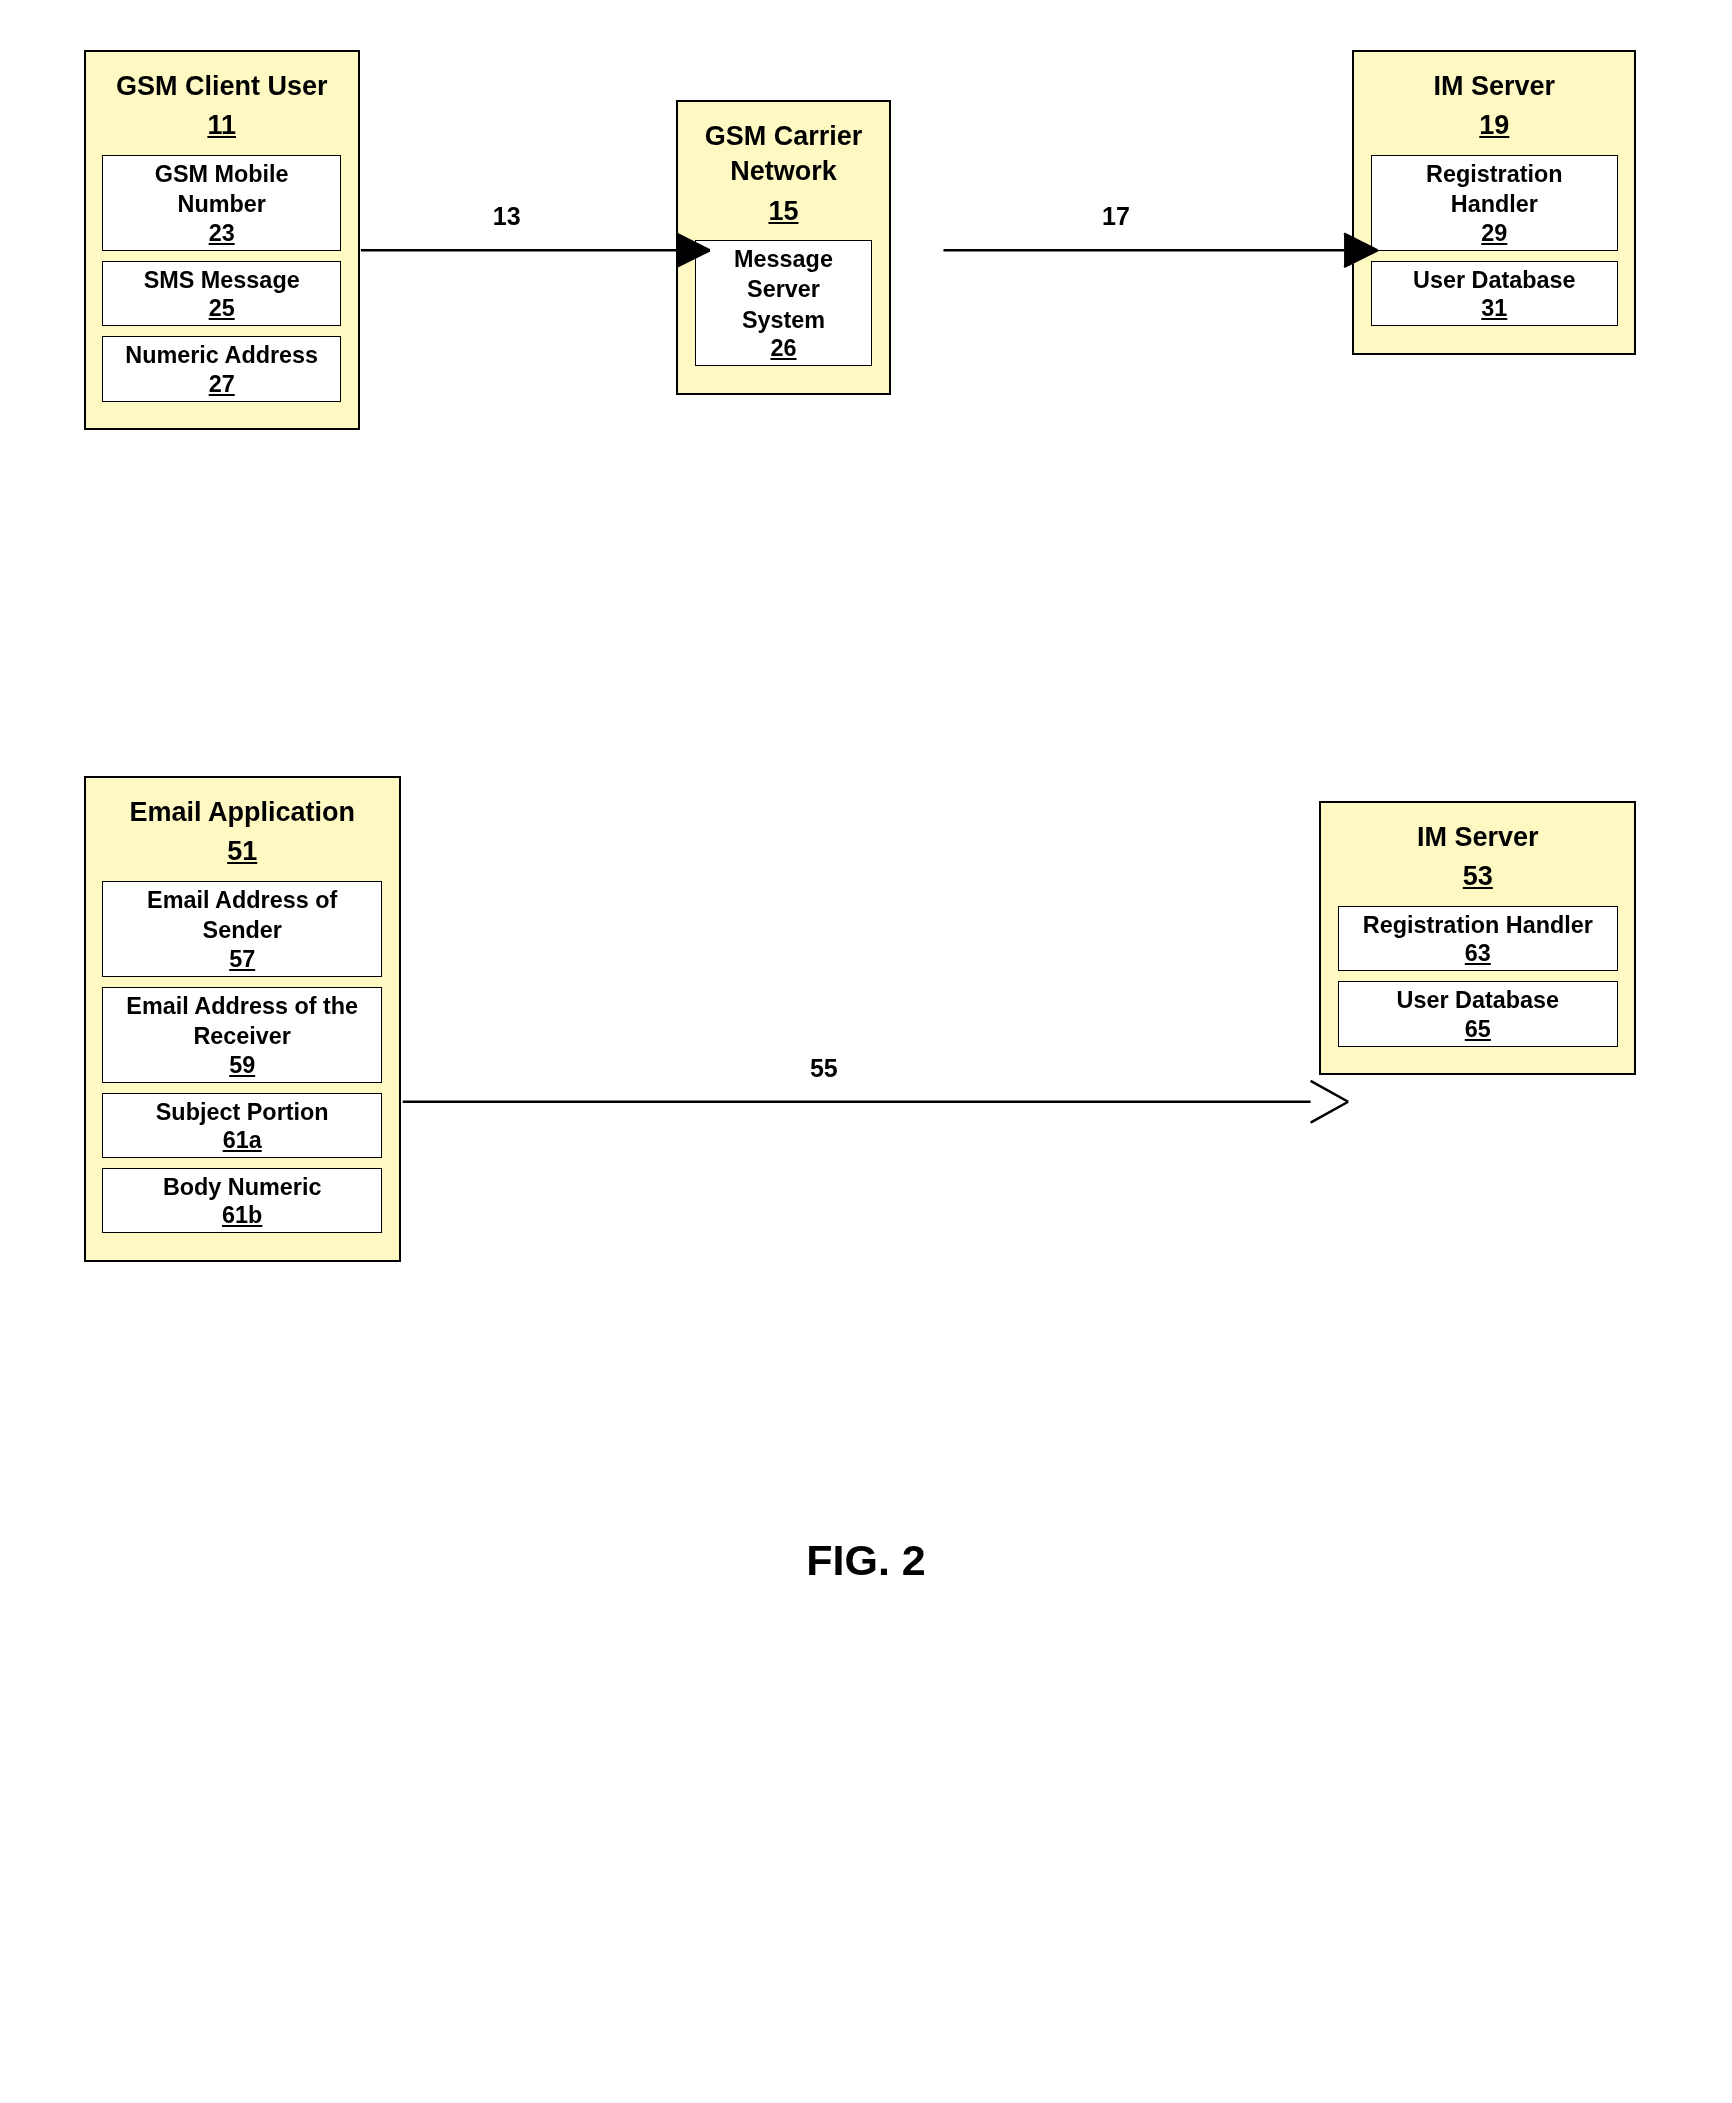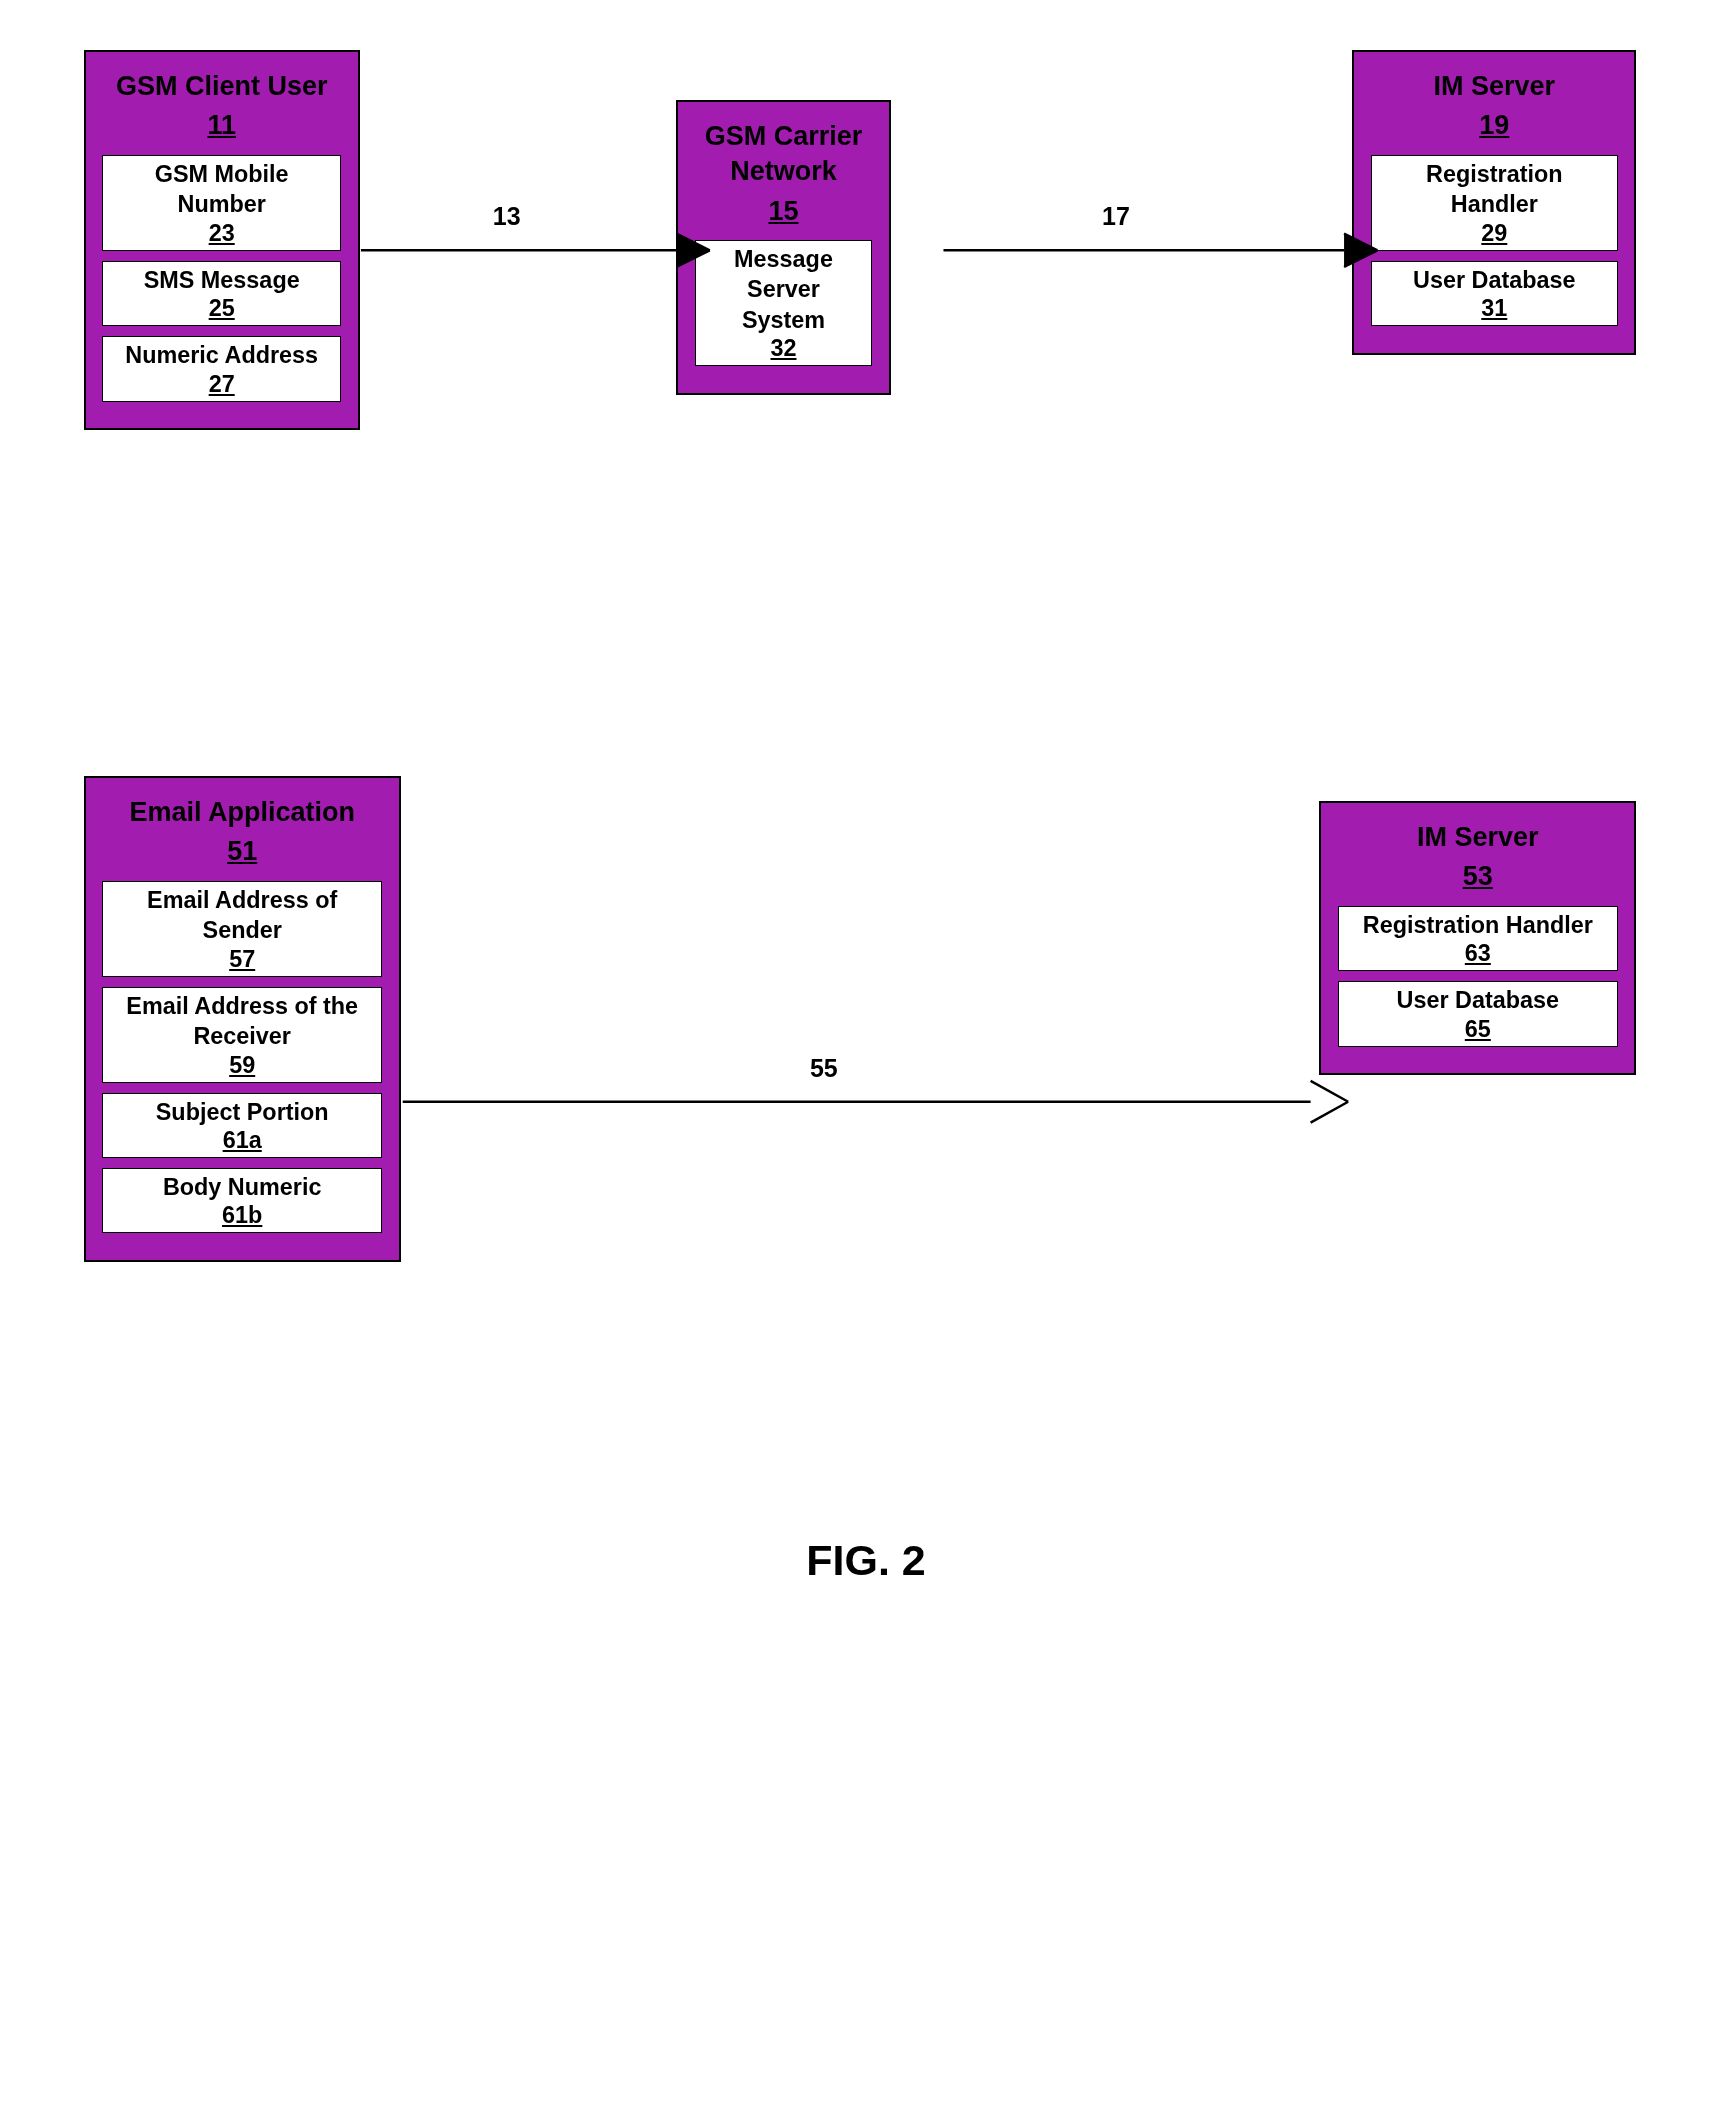--- a/index.html
+++ b/index.html
@@ -11,21 +11,21 @@
       padding: 50px 67px;
     }
 
     .diagram-section {
       margin-bottom: 67px;
     }
 
     .outer-box {
       border: 2.5px solid #000;
       padding: 16.7px;
-      background: #a21caf;
+      background: #fef9c3;
       position: relative;
     }
 
     .box-title {
       font-size: 27px;
       font-weight: bold;
       text-align: center;
       margin-bottom: 6.7px;
       line-height: 1.3;
     }
@@ -154,21 +154,21 @@
         <div class="inner-box-title">Numeric Address</div>
         <div class="inner-box-number">27</div>
       </div>
     </div>
 
     <div id="fig1-carrier" class="outer-box">
       <div class="box-title">GSM Carrier Network</div>
       <div class="box-number">15</div>
       <div class="inner-box">
         <div class="inner-box-title">Message Server System</div>
-        <div class="inner-box-number">32</div>
+        <div class="inner-box-number">26</div>
       </div>
     </div>
 
     <div id="fig1-im" class="outer-box">
       <div class="box-title">IM Server</div>
       <div class="box-number">19</div>
       <div class="inner-box">
         <div class="inner-box-title">Registration Handler</div>
         <div class="inner-box-number">29</div>
       </div>

